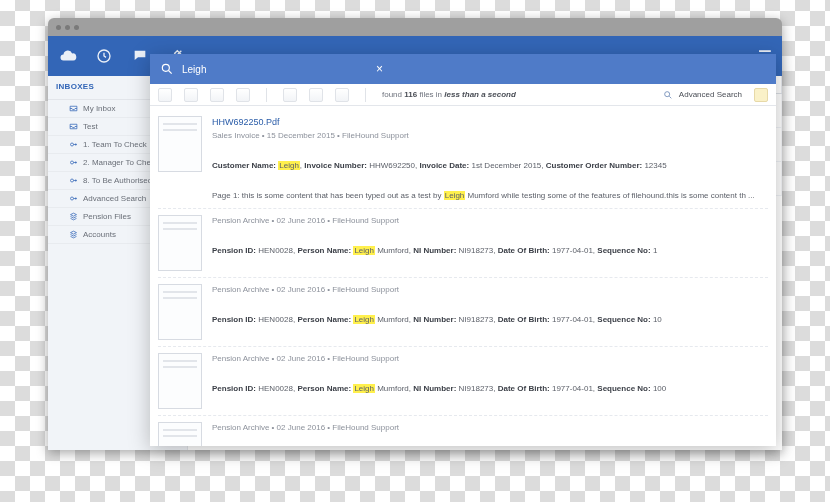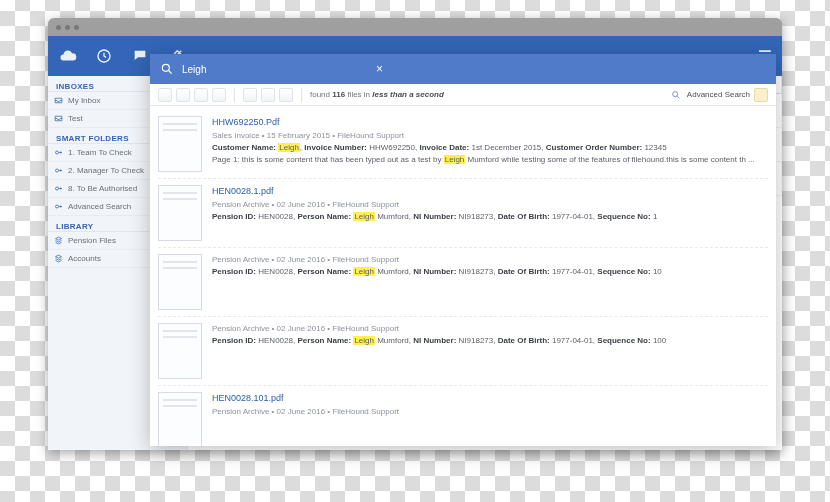--- a/index.html
+++ b/index.html
@@ -20,22 +20,22 @@
 
   .chrome{height:40px;background:#3366B7;display:flex;align-items:center;padding:0 10px;gap:16px}
   .chrome .ico{width:20px;height:20px;display:flex;align-items:center;justify-content:center;color:#fff;opacity:.9}
   .chrome .spacer{flex:1}
   .hamburger{color:#fff;opacity:.9;font-size:16px}
 
   .content{position:absolute;top:58px;left:0;right:0;bottom:0;background:#F1F4F8;display:flex}
 
   
   .sidebar{width:140px;height:100%;border-right:1px solid #E2E5EA;font-size:8px}
-  .group-title{color:#3366B7;font-weight:bold;padding:6px 8px 0;border-bottom:1px solid #E2E5EA;letter-spacing:.3px}
-  .item{display:flex;align-items:center;padding:4px 6px;border-bottom:1px solid #E8EBEF;color:#6A6F78;gap:5px;position:relative}
+  .group-title{color:#3366B7;font-weight:bold;padding:6px 8px 8px;border-bottom:1px solid #E2E5EA;letter-spacing:.3px}
+  .item{display:flex;align-items:center;padding:4px 21px;border-bottom:1px solid #E8EBEF;color:#6A6F78;gap:5px;position:relative}
   .item .ic{width:9px;height:9px;color:#3366B7;display:flex;align-items:center;justify-content:center;flex-shrink:0}
   .badge{position:absolute;right:6px;background:#CFE0F3;color:#2A5CA8;font-size:7px;padding:1px 5px;border-radius:2px}
   .chev{position:absolute;right:6px;color:#9AA0AA;font-size:8px}
 
   
   .mainpane{flex:1;position:relative;background:#FFF}
   .gridhdr{display:flex;height:18px;border-bottom:1px solid #DADEE4;font-size:8px;color:#7A7F88}
   .gridhdr div{padding:4px 8px;border-right:1px solid #E5E8ED}
   .gridhdr .col-a{flex:1}
   .gridhdr .col-b{width:80px}
@@ -44,39 +44,39 @@
   .gridrow .col-a{flex:1}
   .gridrow .col-b{width:80px}
 
   
   .overlay{position:absolute;left:150px;top:54px;width:626px;height:392px;
     background:#fff;box-shadow:0 4px 20px rgba(0,0,0,.25);z-index:50;display:flex;flex-direction:column}
   .searchbar{height:30px;background:#4F7BC8;display:flex;align-items:center;padding:0 10px;color:#fff;font-size:10px;gap:8px}
   .searchbar .mag{width:14px;height:14px;display:flex;align-items:center;justify-content:center}
   .searchbar .q{flex:0 0 180px;color:#fff}
   .searchbar .close{color:#fff;font-size:12px;cursor:pointer;padding:2px 6px}
-  .toolbar{height:22px;border-bottom:1px solid #E3E6EB;display:flex;align-items:center;font-size:8px;color:#6F747E;padding:9px 8px;gap:4px}
+  .toolbar{height:22px;border-bottom:1px solid #E3E6EB;display:flex;align-items:center;font-size:8px;color:#6F747E;padding:9px 8px;gap:12px}
   .toolbar .tico{width:14px;height:14px;border:1px solid #E0E3E8;border-radius:2px;background:linear-gradient(#fff,#F2F4F7);display:inline-block}
   .toolbar .sep{width:1px;height:14px;background:#E0E3E8;margin:0 4px}
   .toolbar .status{color:#6F747E}
   .toolbar .status b{color:#4A4E56}
   .toolbar .status i{font-style:italic;color:#4A4E56}
   .toolbar .adv{margin-left:auto;display:flex;align-items:center;gap:6px;color:#4A4E56}
   .toolbar .lock{width:14px;height:14px;border:1px solid #E7D9A8;background:#FAF1C8;border-radius:2px}
 
   .results{flex:1;overflow:hidden;padding:4px 8px}
   .result{display:flex;gap:10px;padding:6px 0;border-bottom:1px dashed #E6E9EE}
   .thumb{width:44px;height:56px;border:1px solid #D7DBE2;background:#FCFDFE;flex-shrink:0;position:relative}
   .thumb::before,.thumb::after{content:"";position:absolute;left:4px;right:4px;height:2px;background:#E2E5EA}
   .thumb::before{top:6px}
   .thumb::after{top:12px}
   .rbody{flex:1;font-size:8px;line-height:1.5}
   .rtitle{color:#2A5CA8;font-size:9px}
   .rmeta{color:#8C919B}
-  .rtext{color:#5B5F68;margin-top:0}
+  .rtext{color:#5B5F68;margin-top:18px}
   .rtext b{color:#3B3F47}
   .hl{background:#FFF04D;padding:0 1px}
 </style>
 </head>
 <body>
 
 <div class="window">
   <div class="titlebar">
     <span class="dot"></span>
     <span class="dot"></span>
@@ -128,21 +128,20 @@
       <span class="ic">
               <svg viewBox="0 0 24 24" width="9" height="9" fill="none" stroke="#3366B7" stroke-width="2">
                 <path d="M3 12h5l2 3h4l2-3h5"></path>
                 <path d="M3 6h18v12H3z"></path>
               </svg>
             </span>
       <span>Test</span>
 
     </div>
         </div>
-      <div class="group-title">SMART FOLDERS</div>
       <div id="sb-smart">
           <div class="item">
       <span class="ic">
               <svg viewBox="0 0 24 24" width="9" height="9" fill="none" stroke="#3366B7" stroke-width="2">
                 <circle cx="8" cy="12" r="4"></circle>
                 <path d="M12 12h9M18 9v6"></path>
               </svg>
             </span>
       <span>1. Team To Check</span>
       <span class="badge">334</span>
@@ -171,21 +170,20 @@
       <span class="ic">
               <svg viewBox="0 0 24 24" width="9" height="9" fill="none" stroke="#3366B7" stroke-width="2">
                 <circle cx="8" cy="12" r="4"></circle>
                 <path d="M12 12h9M18 9v6"></path>
               </svg>
             </span>
       <span>Advanced Search</span>
       <span class="badge">113</span>
     </div>
         </div>
-      <div class="group-title">LIBRARY</div>
       <div id="sb-lib">
           <div class="item">
       <span class="ic">
               <svg viewBox="0 0 24 24" width="9" height="9" fill="none" stroke="#3366B7" stroke-width="2">
                 <path d="M4 7l8-4 8 4-8 4-8-4zM4 12l8 4 8-4M4 17l8 4 8-4"></path>
               </svg>
             </span>
       <span>Pension Files</span>
       <span class="chev">›</span>
     </div>
@@ -255,29 +253,28 @@
         </svg>
       <span>Advanced Search</span>
     </span>
     <span class="lock"></span>
   </div>
   <div class="results" id="results">
       <div class="result">
       <div class="thumb"></div>
       <div class="rbody">
         <div class="rtitle">HHW692250.Pdf</div>
-        <div class="rmeta">Sales Invoice • 15 February 2015 • FileHound Support</div>
+        <div class="rmeta">Sales Invoice • 15 December 2015 • FileHound Support</div>
         <div class="rtext"><b>Customer Name:</b> <span class="hl">Leigh</span>, <b>Invoice Number:</b> HHW692250, <b>Invoice Date:</b> 1st December 2015, <b>Customer Order Number:</b> 12345</div>
         <div class="rtext">Page 1:    this is some content that has been typed out as a test by <span class="hl">Leigh</span> Mumford while testing some of the features of filehound.this is some content th ...</div>
       </div>
     </div>
       <div class="result">
       <div class="thumb"></div>
       <div class="rbody">
-        <div class="rtitle">HEN0028.1.pdf</div>
         <div class="rmeta">Pension Archive • 02 June 2016 • FileHound Support</div>
         <div class="rtext"><b>Pension ID:</b> HEN0028, <b>Person Name:</b> <span class="hl">Leigh</span> Mumford, <b>NI Number:</b> NI918273, <b>Date Of Birth:</b> 1977-04-01, <b>Sequence No:</b> 1</div>
 
       </div>
     </div>
       <div class="result">
       <div class="thumb"></div>
       <div class="rbody">
         <div class="rmeta">Pension Archive • 02 June 2016 • FileHound Support</div>
         <div class="rtext"><b>Pension ID:</b> HEN0028, <b>Person Name:</b> <span class="hl">Leigh</span> Mumford, <b>NI Number:</b> NI918273, <b>Date Of Birth:</b> 1977-04-01, <b>Sequence No:</b> 10</div>
@@ -288,19 +285,18 @@
       <div class="thumb"></div>
       <div class="rbody">
         <div class="rmeta">Pension Archive • 02 June 2016 • FileHound Support</div>
         <div class="rtext"><b>Pension ID:</b> HEN0028, <b>Person Name:</b> <span class="hl">Leigh</span> Mumford, <b>NI Number:</b> NI918273, <b>Date Of Birth:</b> 1977-04-01, <b>Sequence No:</b> 100</div>
 
       </div>
     </div>
       <div class="result">
       <div class="thumb"></div>
       <div class="rbody">
-        <div class="rtitle">HEN0028.101.pdf</div>
         <div class="rmeta">Pension Archive • 02 June 2016 • FileHound Support</div>
 
       </div>
     </div>
     </div>
 </div>
 
 </body></html>

